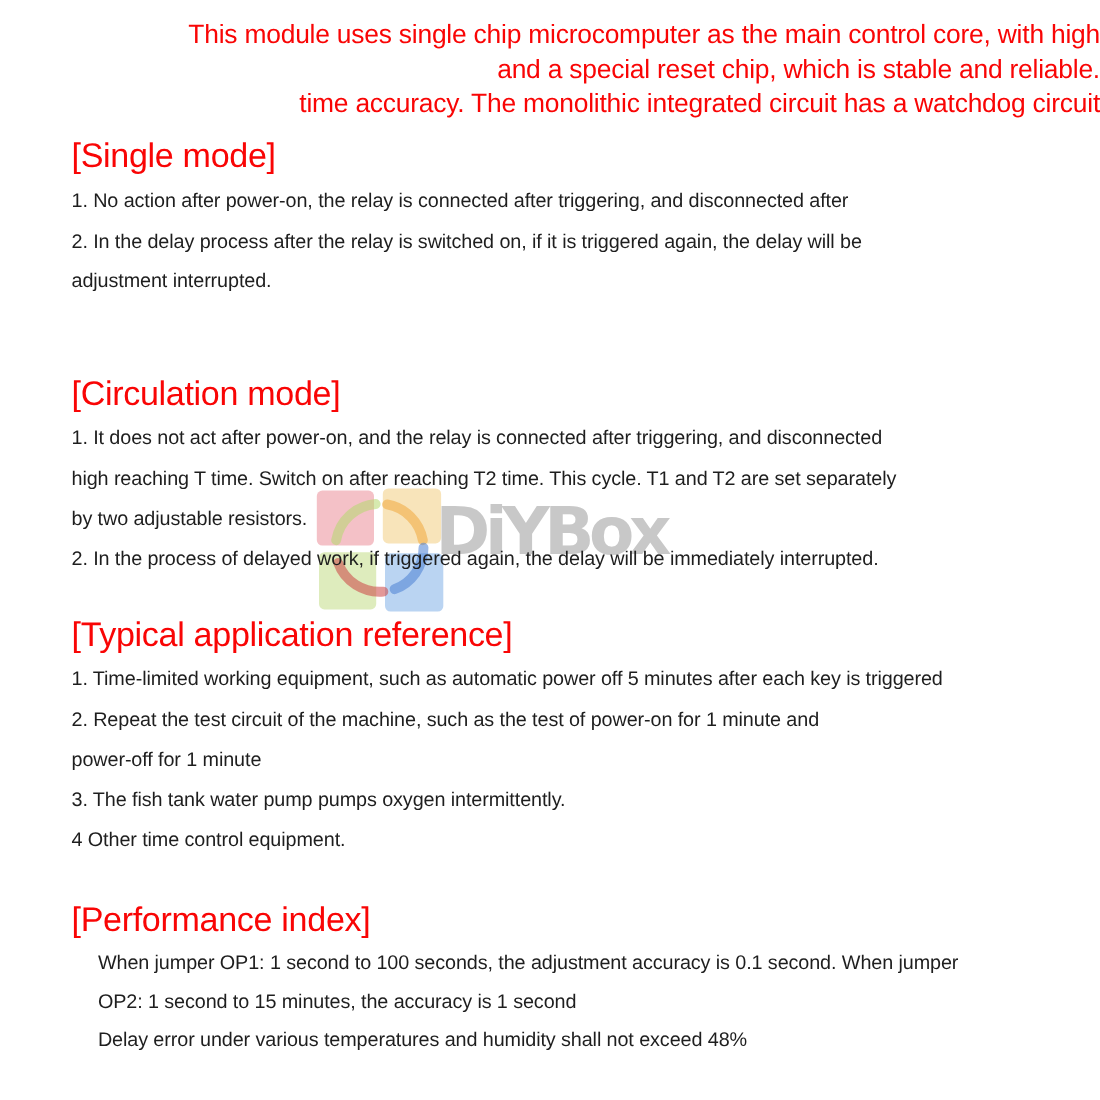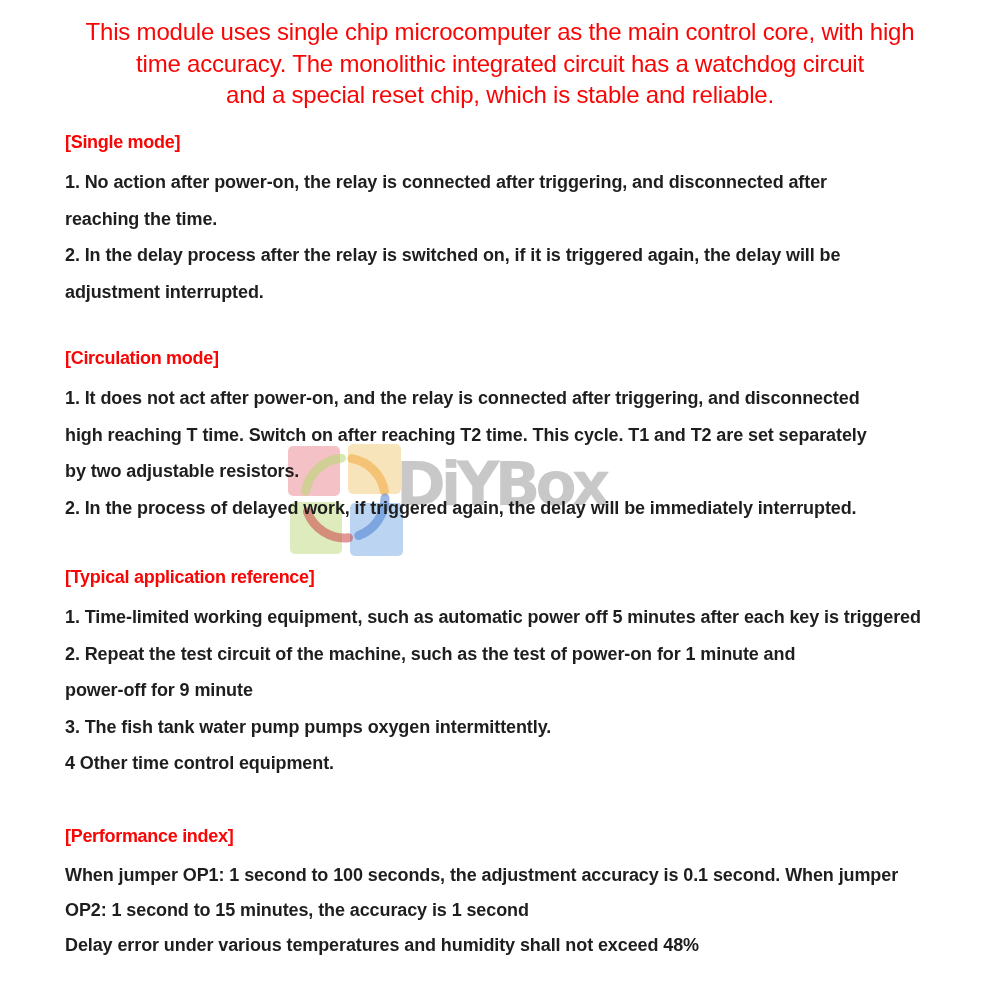--- a/index.html
+++ b/index.html
@@ -10,40 +10,40 @@
   }
   *{margin:0;padding:0;box-sizing:border-box;}
   html,body{width:1000px;height:1000px;background:var(--page-bg);}
   body{font-family:"Liberation Sans","DejaVu Sans",sans-serif;overflow:hidden;position:relative;}
 
   .page{position:absolute;inset:0;background:var(--page-bg);}
 
   
   .intro{
     position:absolute;top:16px;left:0;width:1000px;
-    text-align:center;color:var(--accent-red);
+    text-align:right;color:var(--accent-red);
     font-size:24px;font-weight:500;line-height:31.5px;
     letter-spacing:-0.2px;z-index:2;
   }
 
   
   .section{position:absolute;left:65px;width:905px;z-index:2;}
   .section .heading{
-    color:var(--accent-red);font-size:18px;font-weight:bold;
+    color:var(--accent-red);font-size:31px;font-weight:normal;
     line-height:28px;margin-bottom:8px;letter-spacing:-0.3px;
     white-space:nowrap;
   }
   .section .lines{color:var(--text-color);font-size:18px;}
-  .section .line{line-height:36.5px;white-space:nowrap;letter-spacing:-0.1px;font-weight:bold;}
+  .section .line{line-height:36.5px;white-space:nowrap;letter-spacing:-0.1px;}
 
   .section-single{top:128px;}
   .section-circulation{top:344px;}
   .section-typical{top:563px;}
   .section-performance{top:822px;}
-  .section-performance .line{line-height:35px;}
+  .section-performance .line{line-height:35px;margin-left:24px;}
 
   
   .watermark{position:absolute;left:286px;top:438px;width:440px;height:130px;z-index:1;}
   .wm-logo{position:absolute;left:0;top:0;width:122px;height:122px;}
   .wm-text{
     position:absolute;left:110px;top:-14px;
     font-family:"DejaVu Sans",sans-serif;
     font-size:60px;font-weight:bold;letter-spacing:-5px;
     color:var(--watermark-gray);line-height:120px;white-space:nowrap;
   }
@@ -64,32 +64,31 @@
       <path d="M 99 60 A 40 40 0 0 1 72.7 97.6" fill="none" stroke-width="9" stroke-linecap="round" opacity="0.55" stroke="#4a7fd4"></path>
       <path d="M 62.5 99.8 A 40 40 0 0 1 21.4 73.7" fill="none" stroke-width="9" stroke-linecap="round" opacity="0.55" stroke="#cc4444"></path>
     </svg>
     <span class="wm-text">DiYBox</span>
   </div>
 
   <div class="intro">
 
       <div class="intro-line">This module uses single chip microcomputer as the main control core, with high</div>
 
+      <div class="intro-line">and a special reset chip, which is stable and reliable.</div>
+
       <div class="intro-line">time accuracy. The monolithic integrated circuit has a watchdog circuit</div>
-
-      <div class="intro-line">and a special reset chip, which is stable and reliable.</div>
     </div>
 
   <div class="section section-single">
     <div class="heading">[Single mode]</div>
     <div class="lines">
 
         <div class="line">1. No action after power-on, the relay is connected after triggering, and disconnected after</div>
 
-        <div class="line">reaching the time.</div>
 
         <div class="line">2. In the delay process after the relay is switched on, if it is triggered again, the delay will be</div>
 
         <div class="line">adjustment interrupted.</div>
       </div>
   </div>
 
   <div class="section section-circulation">
     <div class="heading">[Circulation mode]</div>
     <div class="lines">
@@ -105,21 +104,21 @@
   </div>
 
   <div class="section section-typical">
     <div class="heading">[Typical application reference]</div>
     <div class="lines">
 
         <div class="line">1. Time-limited working equipment, such as automatic power off 5 minutes after each key is triggered</div>
 
         <div class="line">2. Repeat the test circuit of the machine, such as the test of power-on for 1 minute and</div>
 
-        <div class="line">power-off for 9 minute</div>
+        <div class="line">power-off for 1 minute</div>
 
         <div class="line">3. The fish tank water pump pumps oxygen intermittently.</div>
 
         <div class="line">4 Other time control equipment.</div>
       </div>
   </div>
 
   <div class="section section-performance">
     <div class="heading">[Performance index]</div>
     <div class="lines">

